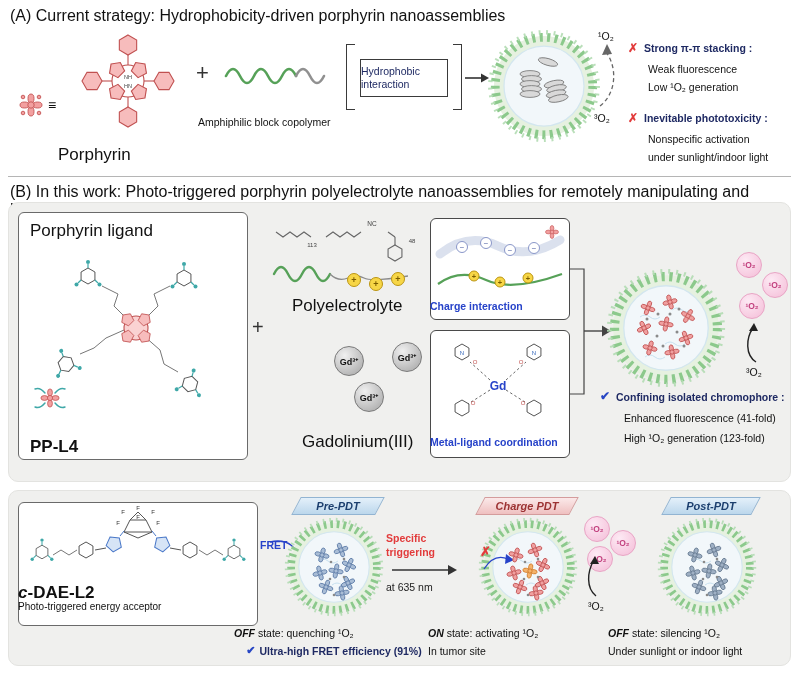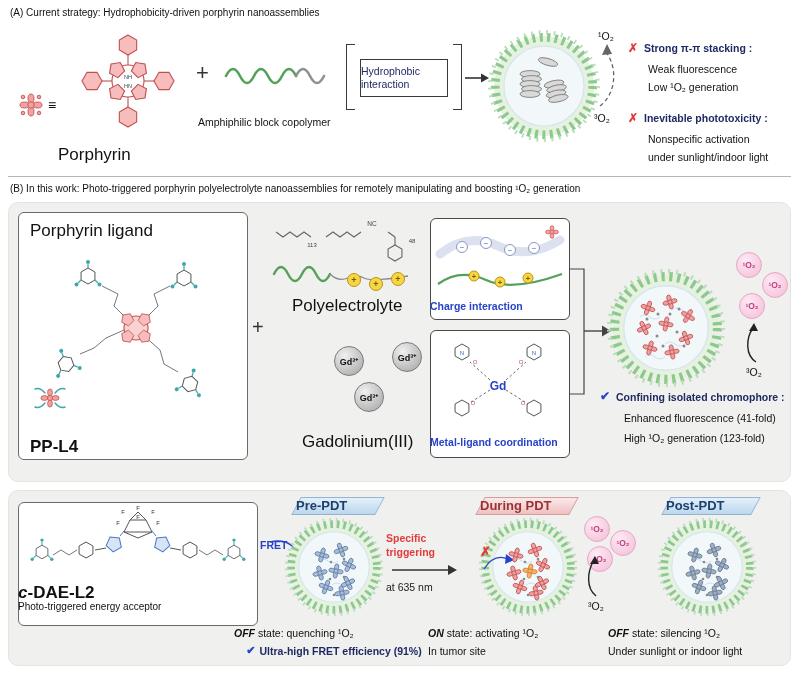--- a/index.html
+++ b/index.html
@@ -1,19 +1,19 @@
 <!DOCTYPE html>
 <html><head>
 <meta charset="utf-8">
 <style>
   *{margin:0;padding:0;box-sizing:border-box}
   body{background:#fff}
   .canvas{position:relative;width:799px;height:674px;background:#fff;font-family:"Liberation Sans",sans-serif;color:#111;overflow:hidden}
   .abs{position:absolute}
-  .t12{font-size:10px}
+  .t12{font-size:16px}
   .t11{font-size:17px}
   .t10{font-size:10.5px}
   .bold{font-weight:bold}
   .navy{color:#1f2a63}
   .red{color:#e23b3b}
   .blue{color:#2743c9}
   .center{text-align:left}
   .panel{background:#f0f0ee;border:1px solid #e3e3e0;border-radius:10px}
   .whitebox{background:#fff;border:1px solid #6a6a6a;border-radius:6px}
   .smallbox{background:#fff;border:1.2px solid #4a4a4a;border-radius:6px}
@@ -21,21 +21,21 @@
   .bracketR{border-right:1.6px solid #3a3a3a;border-top:1.6px solid #3a3a3a;border-bottom:1.6px solid #3a3a3a}
   .bubble{width:26px;height:26px;border-radius:50%;background:radial-gradient(circle at 35% 30%,#fdeaf4,#f4bcd7);border:1px solid #e9a4c5;color:#c2407e;font-size:8.5px;font-weight:bold;display:flex;align-items:center;justify-content:center}
   .gd{width:30px;height:30px;border-radius:50%;background:radial-gradient(circle at 35% 30%,#f0f0f0,#a3a3a3);border:1px solid #7a7a7a;font-size:9px;font-weight:bold;display:flex;align-items:center;justify-content:center;color:#111}
   .cross{color:#e23b3b;font-weight:bold;font-size:12px;line-height:1}
   .check{color:#2746c4;font-weight:bold;font-size:12px;line-height:1}
   .state-bold{font-weight:bold;font-style:italic}
   .ribbon-wrap{height:18px}
   .ribbon-bg{position:absolute;inset:0;transform:skewX(-28deg)}
   .rb-blue .ribbon-bg{background:linear-gradient(180deg,#e4f0fa,#bcd7ec);border:1px solid #92b4d2}
   .rb-red .ribbon-bg{background:linear-gradient(180deg,#fbe9e9,#efc0c0);border:1px solid #d49c9c}
-  .ribbon-text{position:relative;display:block;width:100%;line-height:18px;font-size:13px;font-weight:bold;}
+  .ribbon-text{position:relative;display:block;width:100%;text-align:center;line-height:18px;font-size:11px;font-weight:bold;font-style:italic}
   .rb-blue .ribbon-text{color:#1c3f6e}
   .rb-red .ribbon-text{color:#9c3333}
 </style>
 </head>
 <body>
 
 <div class="canvas">
 
   <svg width="0" height="0" style="position:absolute">
     <defs>
@@ -398,21 +398,21 @@
     <span class="bold" style="font-style:italic">c</span><span class="bold">-DAE-L2</span>
   </div>
   <div class="abs center" style="left:18px;top:601px;width:240px;font-size:10px">Photo-triggered energy acceptor</div>
 
   <div class="abs ribbon-wrap rb-blue" style="left:296px;top:497px;width:84px">
     <div class="ribbon-bg"></div>
     <span class="ribbon-text">Pre-PDT</span>
   </div>
   <div class="abs ribbon-wrap rb-red" style="left:480px;top:497px;width:94px">
     <div class="ribbon-bg"></div>
-    <span class="ribbon-text">During PDT</span>
+    <span class="ribbon-text">Charge PDT</span>
   </div>
   <div class="abs ribbon-wrap rb-blue" style="left:666px;top:497px;width:90px">
     <div class="ribbon-bg"></div>
     <span class="ribbon-text">Post-PDT</span>
   </div>
 
   <div class="abs t10 bold blue" style="left:260px;top:539px">FRET</div>
   <svg class="abs" style="left:266px;top:538px" width="44" height="36">
     <path d="M4,4 C22,0 34,10 32,26" stroke="#2743c9" stroke-width="1.4" fill="none"></path>
     <polygon points="27.5,22 32,32 36.5,22" fill="#2743c9"></polygon>

